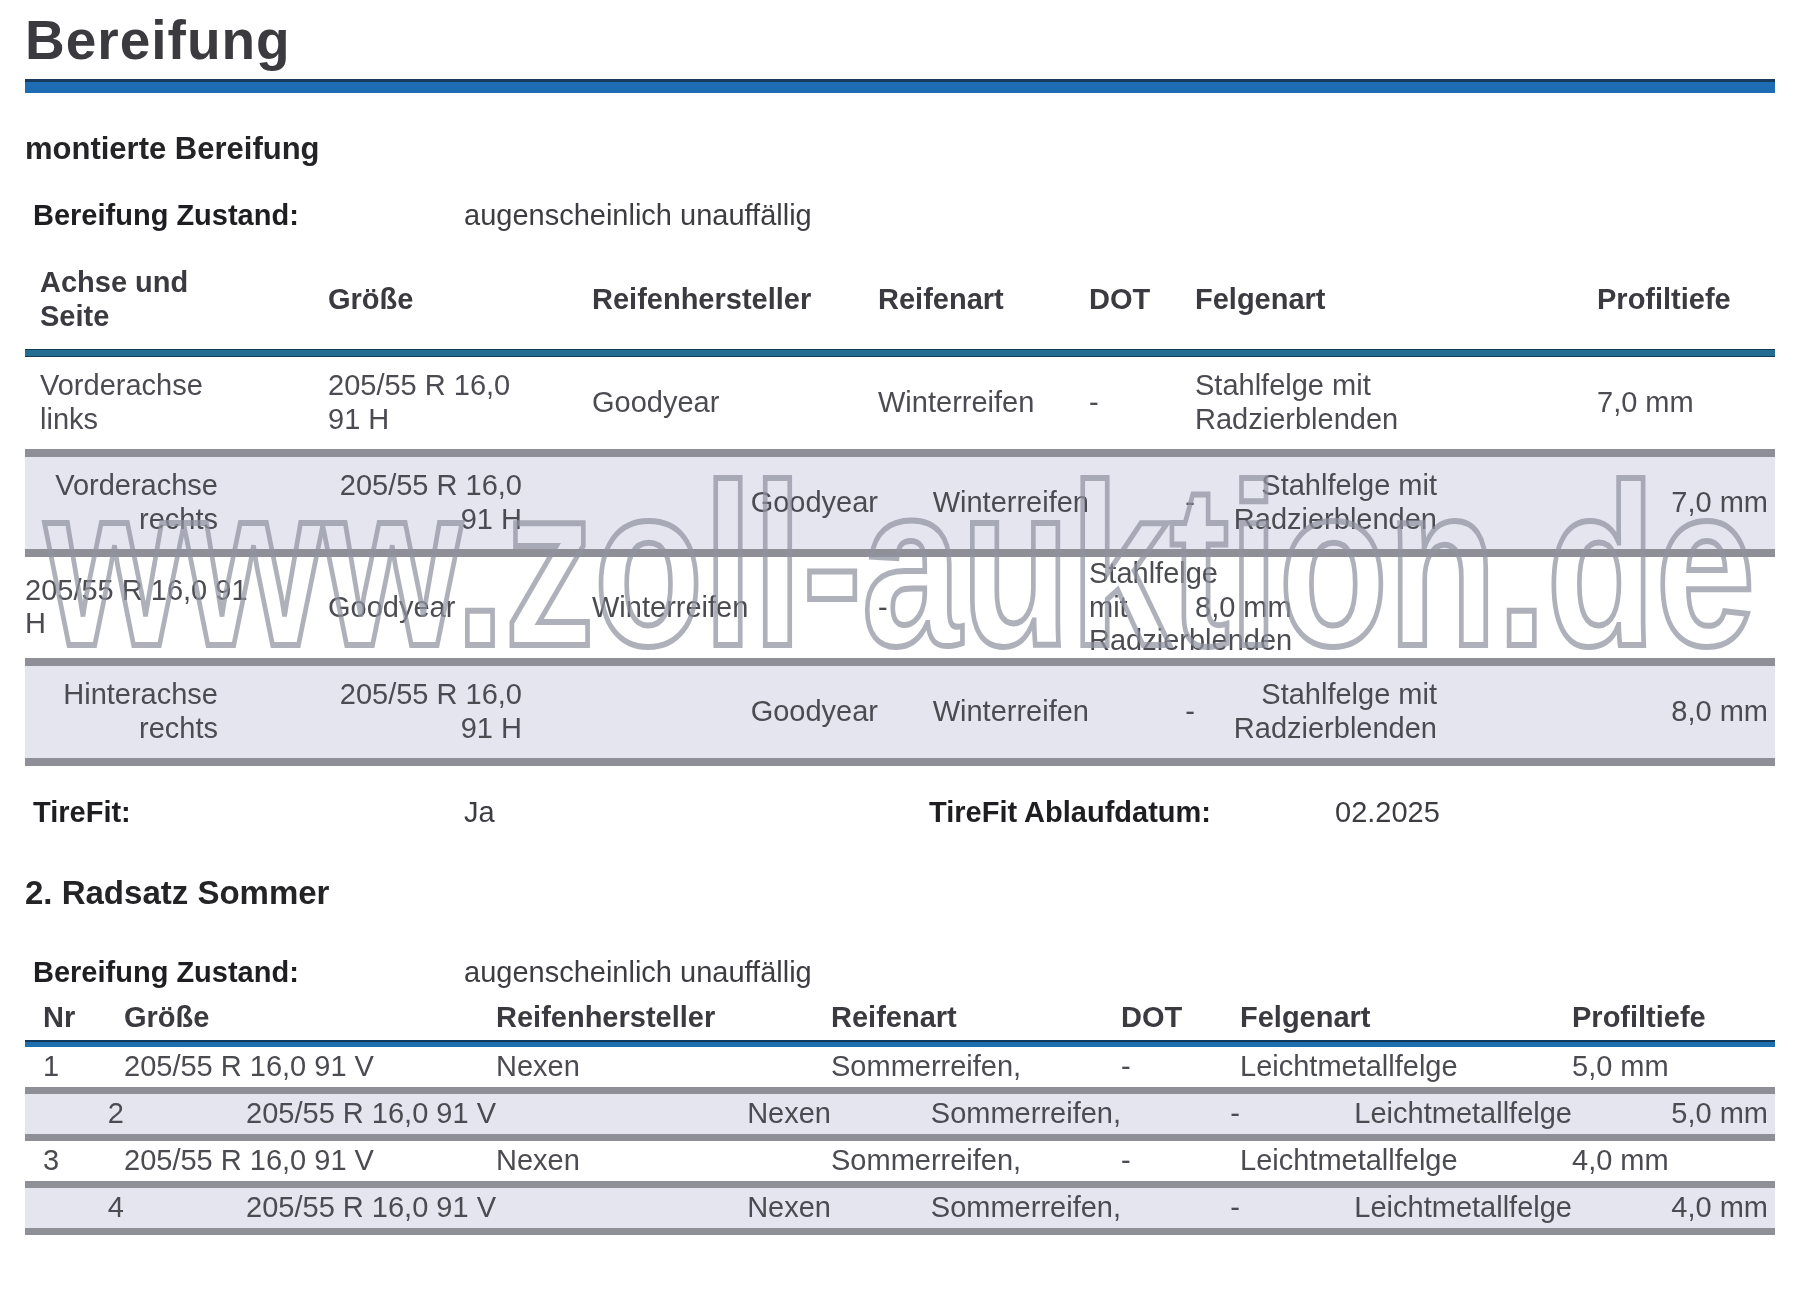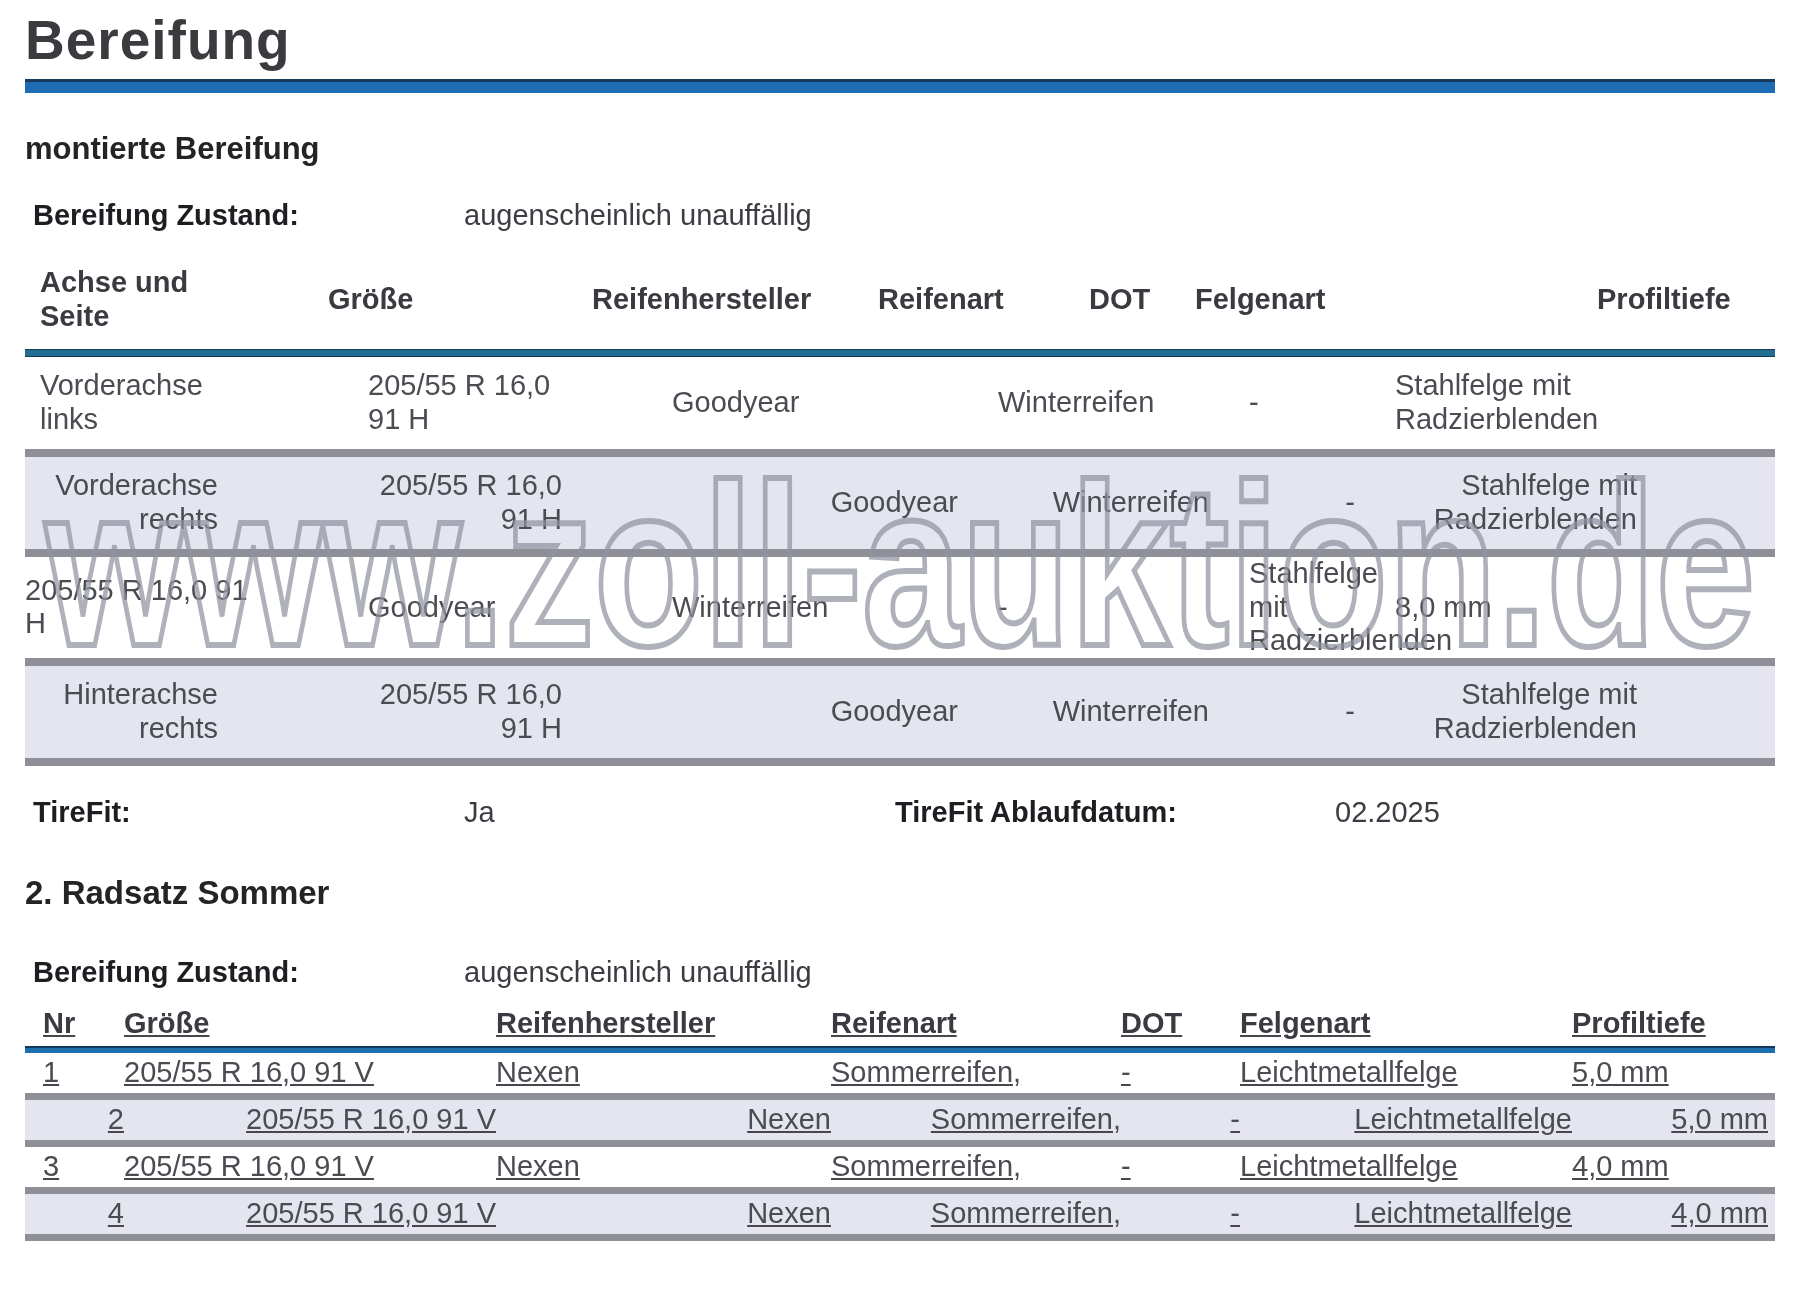--- a/index.html
+++ b/index.html
@@ -31,33 +31,33 @@
   
   .kv-row{
     position:relative;
     margin:32px 25px 0 25px;
     height:38px;
     font-size:29px;
   }
   .kv-row .lbl{position:absolute;left:8px;top:0;font-weight:bold;color:#1e1e22;}
   .kv-row .val{position:absolute;top:0;color:#3c3c42;}
   .kv-row .val.v1{left:439px;}
-  .kv-row .lbl.l2{left:870px;}
+  .kv-row .lbl.l2{left:904px;}
   .kv-row .val.v2{left:1310px;}
   
   .tbl{margin:12px 25px 0 25px;}
   .grid1{display:grid;grid-template-columns:303px 264px 286px 211px 106px 402px 171px;align-items:center;}
   .grid2{display:grid;grid-template-columns:99px 372px 335px 290px 119px 332px 196px;align-items:center;}
   .thead{font-weight:bold;color:#3a3a40;font-size:29px;line-height:1.18;}
   .grid1.thead{min-height:100px;}
   .grid2.thead{min-height:46px;}
   .hline1{height:6px;background:#226d92;border-top:1px solid #143c55;border-bottom:1px solid #143c55;}
   .hline2{height:5px;background:#1e6fad;border-top:2px solid #12395c;}
   .trow{font-size:29px;line-height:1.16;color:#4b4b52;}
-  .grid1.trow{min-height:92px;gap:40px;}
+  .grid1.trow{min-height:92px;}
   .grid2.trow{min-height:40px;}
   .trow.alt{background:#e5e5f0;text-align:right;}
   .sep{height:8px;background:#8f8f98;}
   .sep.thin{height:7px;}
   
   .c1a{padding-left:15px;padding-right:120px;}
   .c1{padding-left:15px;padding-right:110px;}
   .c2{padding-right:70px;}
   .c6{padding-right:160px;}
   .n1{padding-left:18px;}
@@ -147,21 +147,21 @@
     <span class="val v2">02.2025</span>
   </div>
 
   <h2 class="section-heading s2">2. Radsatz Sommer</h2>
 
   <div class="kv-row" style="margin-top:44px;">
     <span class="lbl">Bereifung Zustand:</span>
     <span class="val v1">augenscheinlich unauffällig</span>
   </div>
 
-  <div class="tbl" style="margin-top:6px;text-decoration:underline;">
+  <div class="tbl" style="margin-top:0;">
     <div class="grid2 thead">
       <div class="n1">Nr</div>
       <div>Größe</div>
       <div>Reifenhersteller</div>
       <div>Reifenart</div>
       <div>DOT</div>
       <div>Felgenart</div>
       <div>Profiltiefe</div>
     </div>
     <div class="hline2"></div>

